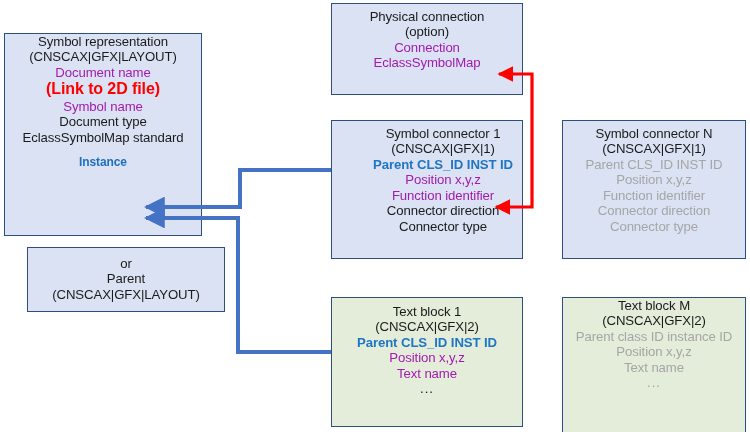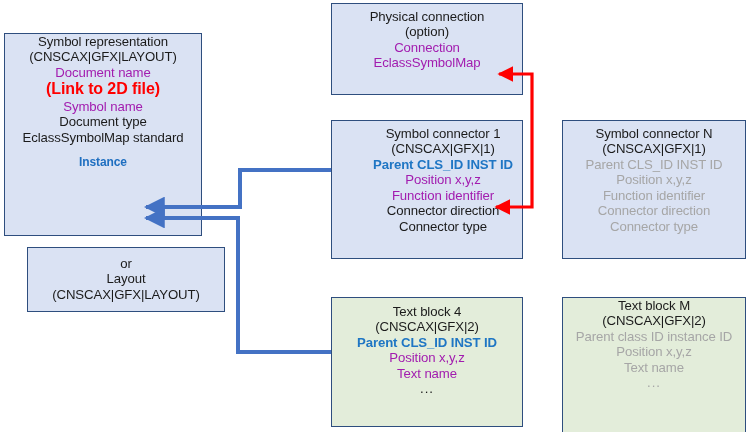--- a/index.html
+++ b/index.html
@@ -109,21 +109,21 @@
     <div class="line redsmall">(Link to 2D file)</div>
     <div class="line red">Symbol name</div>
     <div class="line">Document type</div>
     <div class="line">EclassSymbolMap standard</div>
     <div class="spacer"></div>
     <div class="line instance">Instance</div>
   </div>
 
   <div class="box blue" id="box-layout">
     <div class="line">or</div>
-    <div class="line">Layout</div>
+    <div class="line">Parent</div>
     <div class="line">(CNSCAX|GFX|LAYOUT)</div>
   </div>
 
   <div class="box blue" id="box-physical-connection">
     <div class="line">Physical connection</div>
     <div class="line">(option)</div>
     <div class="line red">Connection</div>
     <div class="line red">EclassSymbolMap</div>
   </div>
 
@@ -141,21 +141,21 @@
     <div class="line">Symbol connector N</div>
     <div class="line">(CNSCAX|GFX|1)</div>
     <div class="line grey">Parent CLS_ID INST ID</div>
     <div class="line grey">Position x,y,z</div>
     <div class="line grey">Function identifier</div>
     <div class="line grey">Connector direction</div>
     <div class="line grey">Connector type</div>
   </div>
 
   <div class="box green" id="box-text-block-1">
-    <div class="line">Text block 4</div>
+    <div class="line">Text block 1</div>
     <div class="line">(CNSCAX|GFX|2)</div>
     <div class="line blue">Parent CLS_ID INST ID</div>
     <div class="line red">Position x,y,z</div>
     <div class="line red">Text name</div>
     <div class="line dots">...</div>
   </div>
 
   <div class="box green" id="box-text-block-m">
     <div class="line">Text block M</div>
     <div class="line">(CNSCAX|GFX|2)</div>

